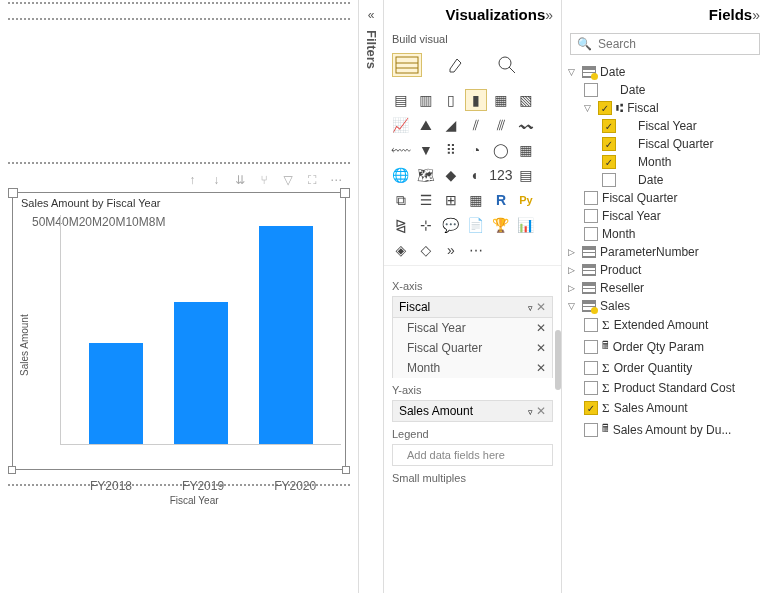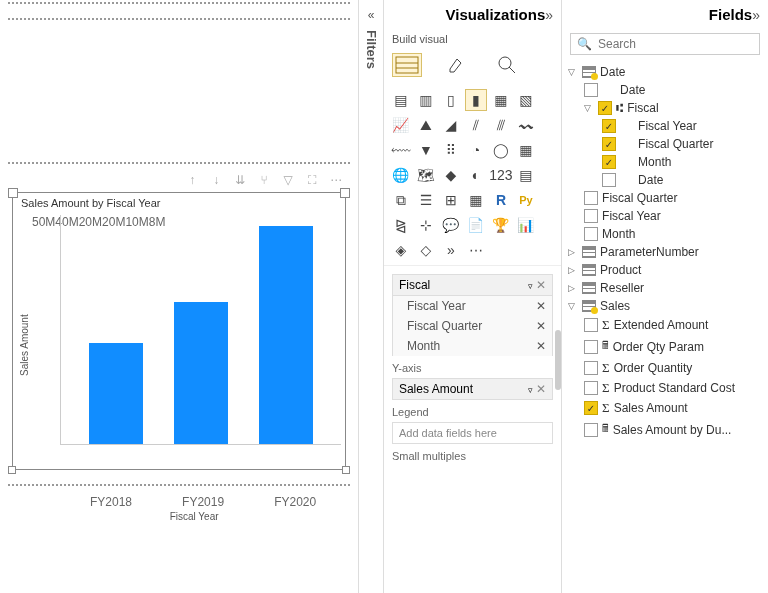--- a/index.html
+++ b/index.html
@@ -15,21 +15,21 @@
 .chart-frame::before { top:-5px; left:-5px; }
 .chart-frame::after { top:-5px; right:-5px; }
 .handle-bl { position:absolute; bottom:-5px; left:-5px; width:8px;height:8px;border:1px solid #888;background:#fff; }
 .handle-br { position:absolute; bottom:-5px; right:-5px; width:8px;height:8px;border:1px solid #888;background:#fff; }
 .chart-title { font-size: 11px; color: #333; padding-left: 4px; }
 .plot { display:flex; height: 260px; margin-top: 6px; }
 .y-axis-label { writing-mode: vertical-rl; transform: rotate(180deg); font-size: 10px; color:#555; text-align:center; padding: 0 2px; }
 .y-ticks { display:flex; flex-direction:row; justify-content:space-between; height: 230px; font-size:10px; color:#666; text-align:right; padding-right:4px; width:28px;}
 .bars-area { flex:1; display:flex; align-items:flex-end; justify-content:space-around; border-left:1px solid #ccc; border-bottom:1px solid #ccc; height:230px; padding: 0 12px; position:relative; margin-top:0;}
 .bar { width: 54px; background:#118dff; }
-.x-ticks { display:flex; justify-content:space-around; font-size:9px; color:#666; margin-left:48px; margin-top:20px; }
+.x-ticks { display:flex; justify-content:space-around; font-size:9px; color:#666; margin-left:48px; margin-top:4px; }
 .x-axis-label { text-align:center; font-size:10px; color:#555; margin-top:2px; margin-left:30px; }
 
 .filter-tab { width: 26px; border-left: 1px solid #ddd; border-right: 1px solid #ddd; height: 100%; display:flex; flex-direction:column; align-items:center; padding-top:8px; color:#555; }
 .filter-tab .rot { writing-mode: vertical-rl; font-weight:600; margin-top:8px; font-size:13px; }
 
 .viz-pane { width: 180px; border-right: 1px solid #ddd; height: 100%; display:flex; flex-direction:column; }
 .pane-head { display:flex; justify-content:flex-end; align-items:center; padding: 6px 8px; }
 .pane-head h3 { font-size: 15px; font-weight:600; }
 .pane-head .exp { color:#555; font-size:14px; }
 .sub { padding: 4px 8px; font-size:11px; color:#555; }
@@ -38,21 +38,21 @@
 .tool-row .t.active { background:#fef4d5; border:1px solid #d9c06a; }
 .gallery { display:flex; flex-wrap:wrap; gap:3px; padding:4px 6px; }
 .gallery .g { width:22px; height:22px; display:flex; align-items:center; justify-content:center; border:1px solid transparent; font-size:14px; color:#444; }
 .gallery .g.sel { background:#fef4d5; border-color:#d9c06a; }
 .well-section { padding: 8px 8px 4px 8px; border-top: 1px solid #eee; }
 .well-label { font-size:11px; color:#666; margin: 6px 0 4px 0; }
 .well { background:#f1f1f1; border:1px solid #ddd; padding:3px 6px; display:flex; justify-content:space-between; align-items:center; font-size:11px; margin-bottom:0; }
 .well .rm { color:#888; cursor:pointer; }
 .well-sub { background:#f9f9f9; border-left:1px solid #ddd;border-right:1px solid #ddd; padding:3px 6px 3px 14px; display:flex; justify-content:space-between; font-size:11px; color:#555;}
 .well-sub:last-of-type { border-bottom:1px solid #ddd; }
-.well-empty { border:1px solid #ddd; padding:4px 6px; font-size:11px; color:#888; }
+.well-empty { border:1px solid #ddd; padding:4px 14px; font-size:11px; color:#888; }
 .scroll { position:absolute; right:0; top:330px; width:6px; height:60px; background:#ccc; border-radius:3px; }
 
 .fields-pane { flex:1; height:100%; display:flex; flex-direction:column; }
 .search { margin:4px 8px; border:1px solid #ccc; display:flex; align-items:center; padding:3px 6px; gap:6px; color:#777; background:#fff; }
 .search input { border:none; outline:none; flex:1; font-size:12px; }
 .tree { padding: 4px 4px; overflow:auto; flex:1; }
 .tree-row { display:flex; align-items:center; gap:4px; padding:2px 2px; font-size:12px; color:#333; white-space:nowrap; }
 .tree-row .chk { width:14px; height:14px; border:1px solid #999; display:inline-flex; align-items:center; justify-content:center; font-size:10px; background:#fff; }
 .tree-row .chk.on { background:#f2c811; border-color:#caa400; }
 .tree-row .chk.on::after { content:'✓'; color:#333; font-size:10px; }
@@ -178,20 +178,21 @@
     <div class="g">💬</div>
     <div class="g">📄</div>
     <div class="g">🏆</div>
     <div class="g">📊</div>
     <div class="g">◈</div>
     <div class="g">◇</div>
     <div class="g">»</div>
     <div class="g">⋯</div>
   </div>
   <div class="well-section" style="position:relative; flex:1;">
+    <div class="well-label">X-axis</div>
     <div class="well">
       <span>Fiscal</span>
         <span><span style="font-size:9px">▿</span> <span class="rm">✕</span></span>
     </div>
     <div class="well-sub">
         <span>Fiscal Year</span>
         <span class="rm">✕</span>
       </div>
     <div class="well-sub">
         <span>Fiscal Quarter</span>

